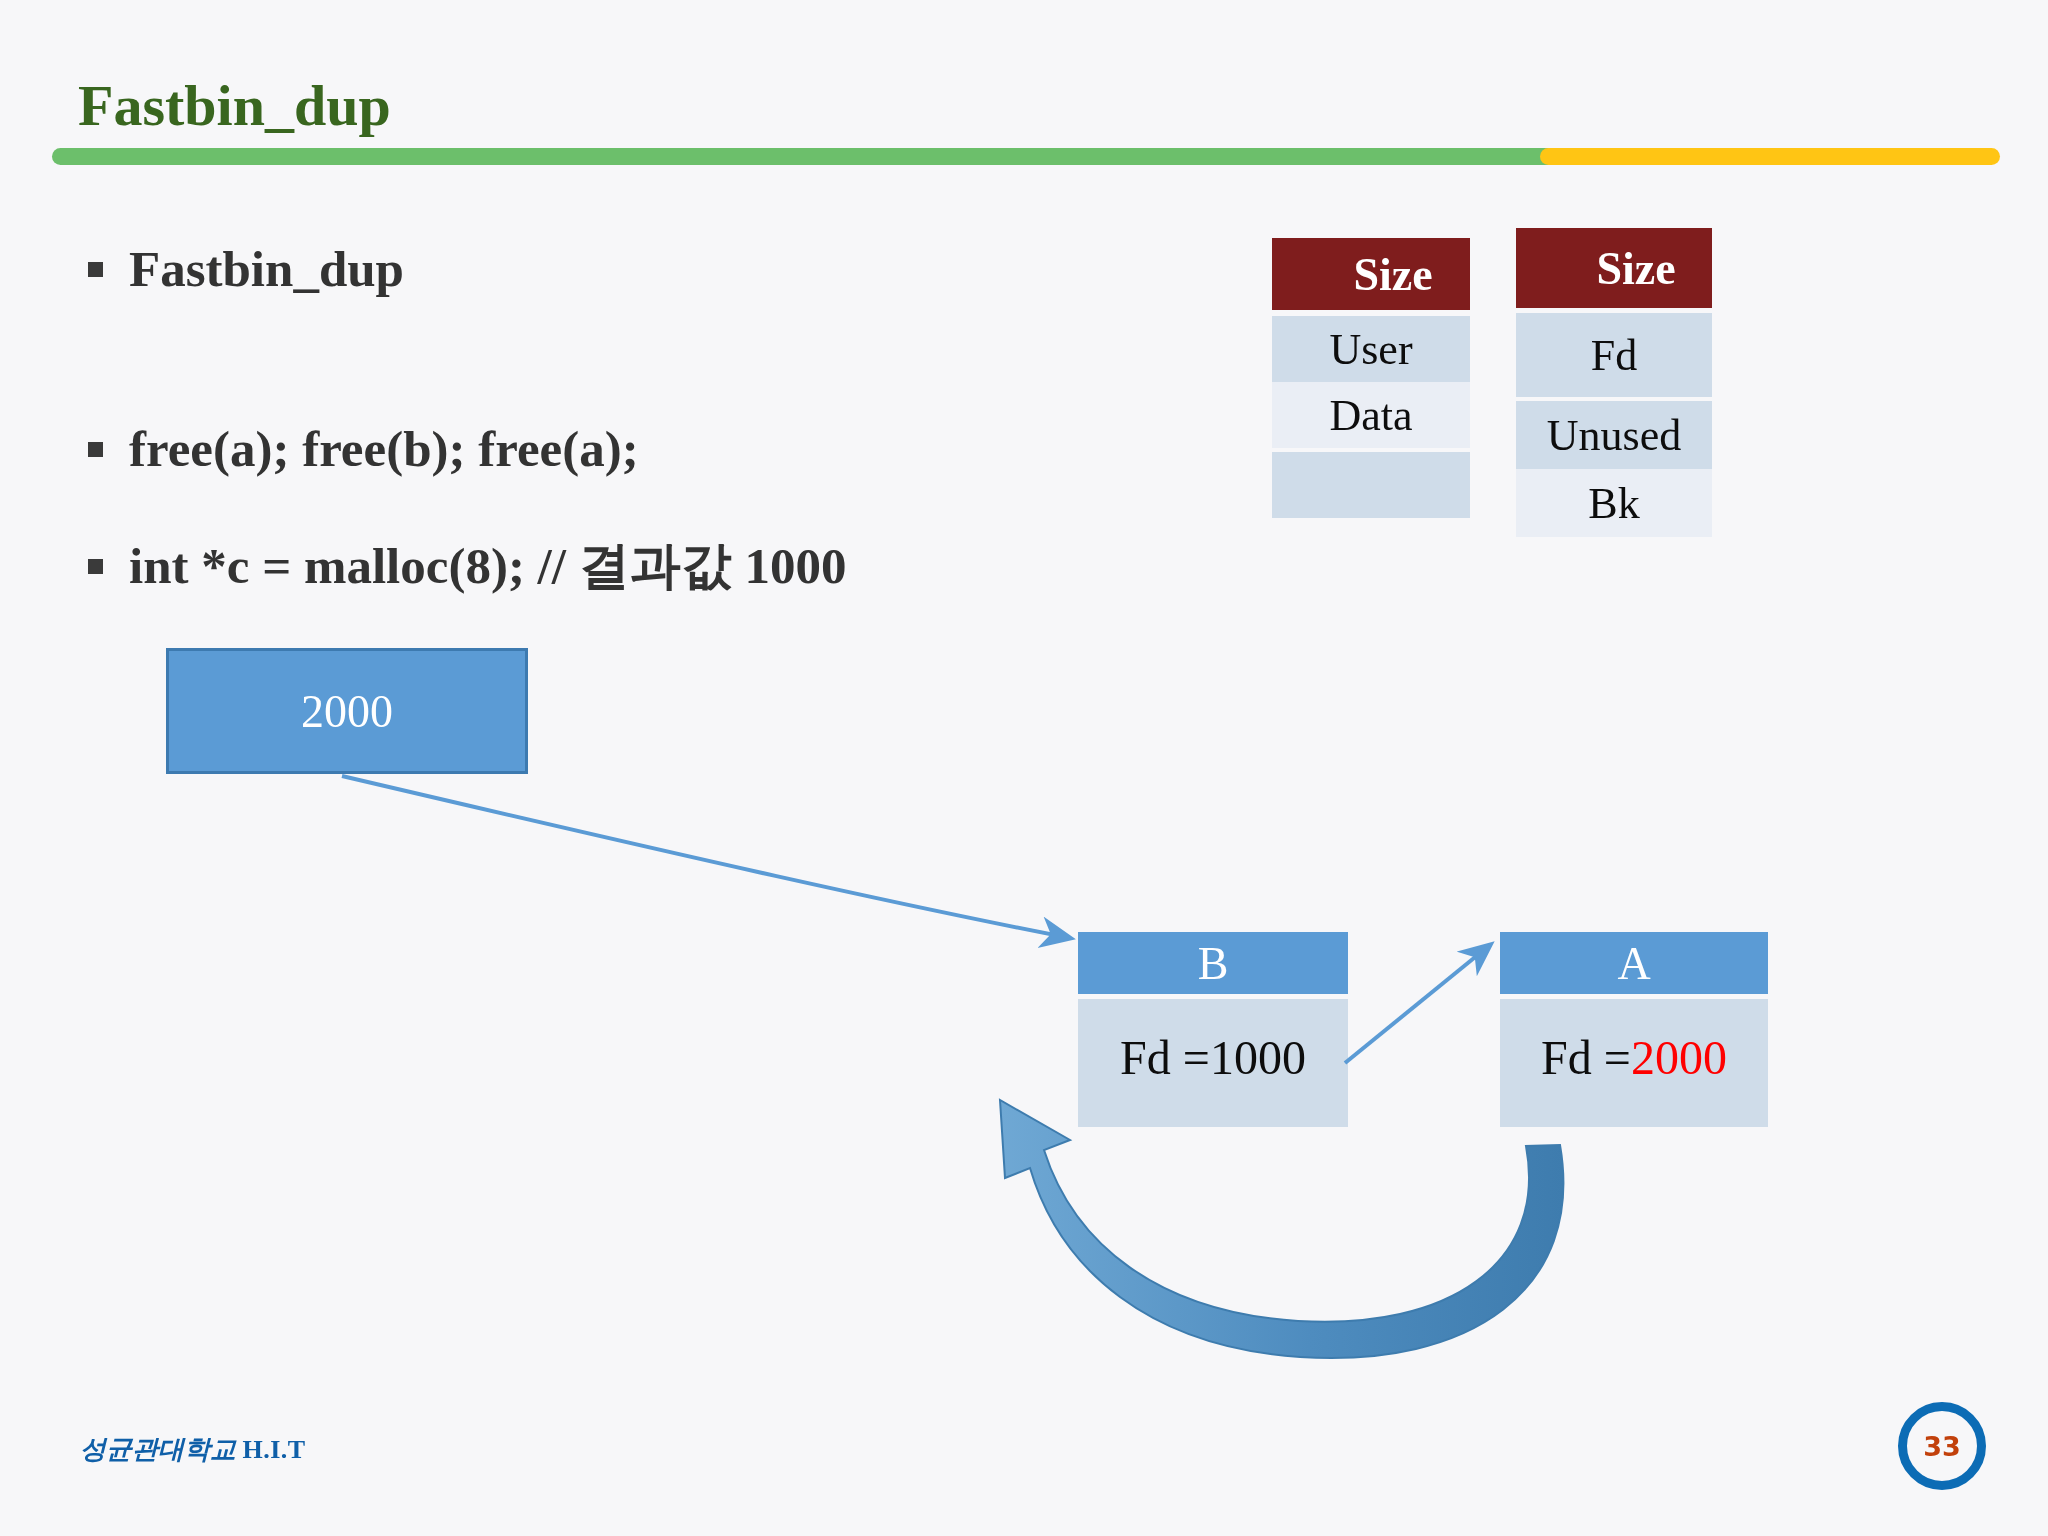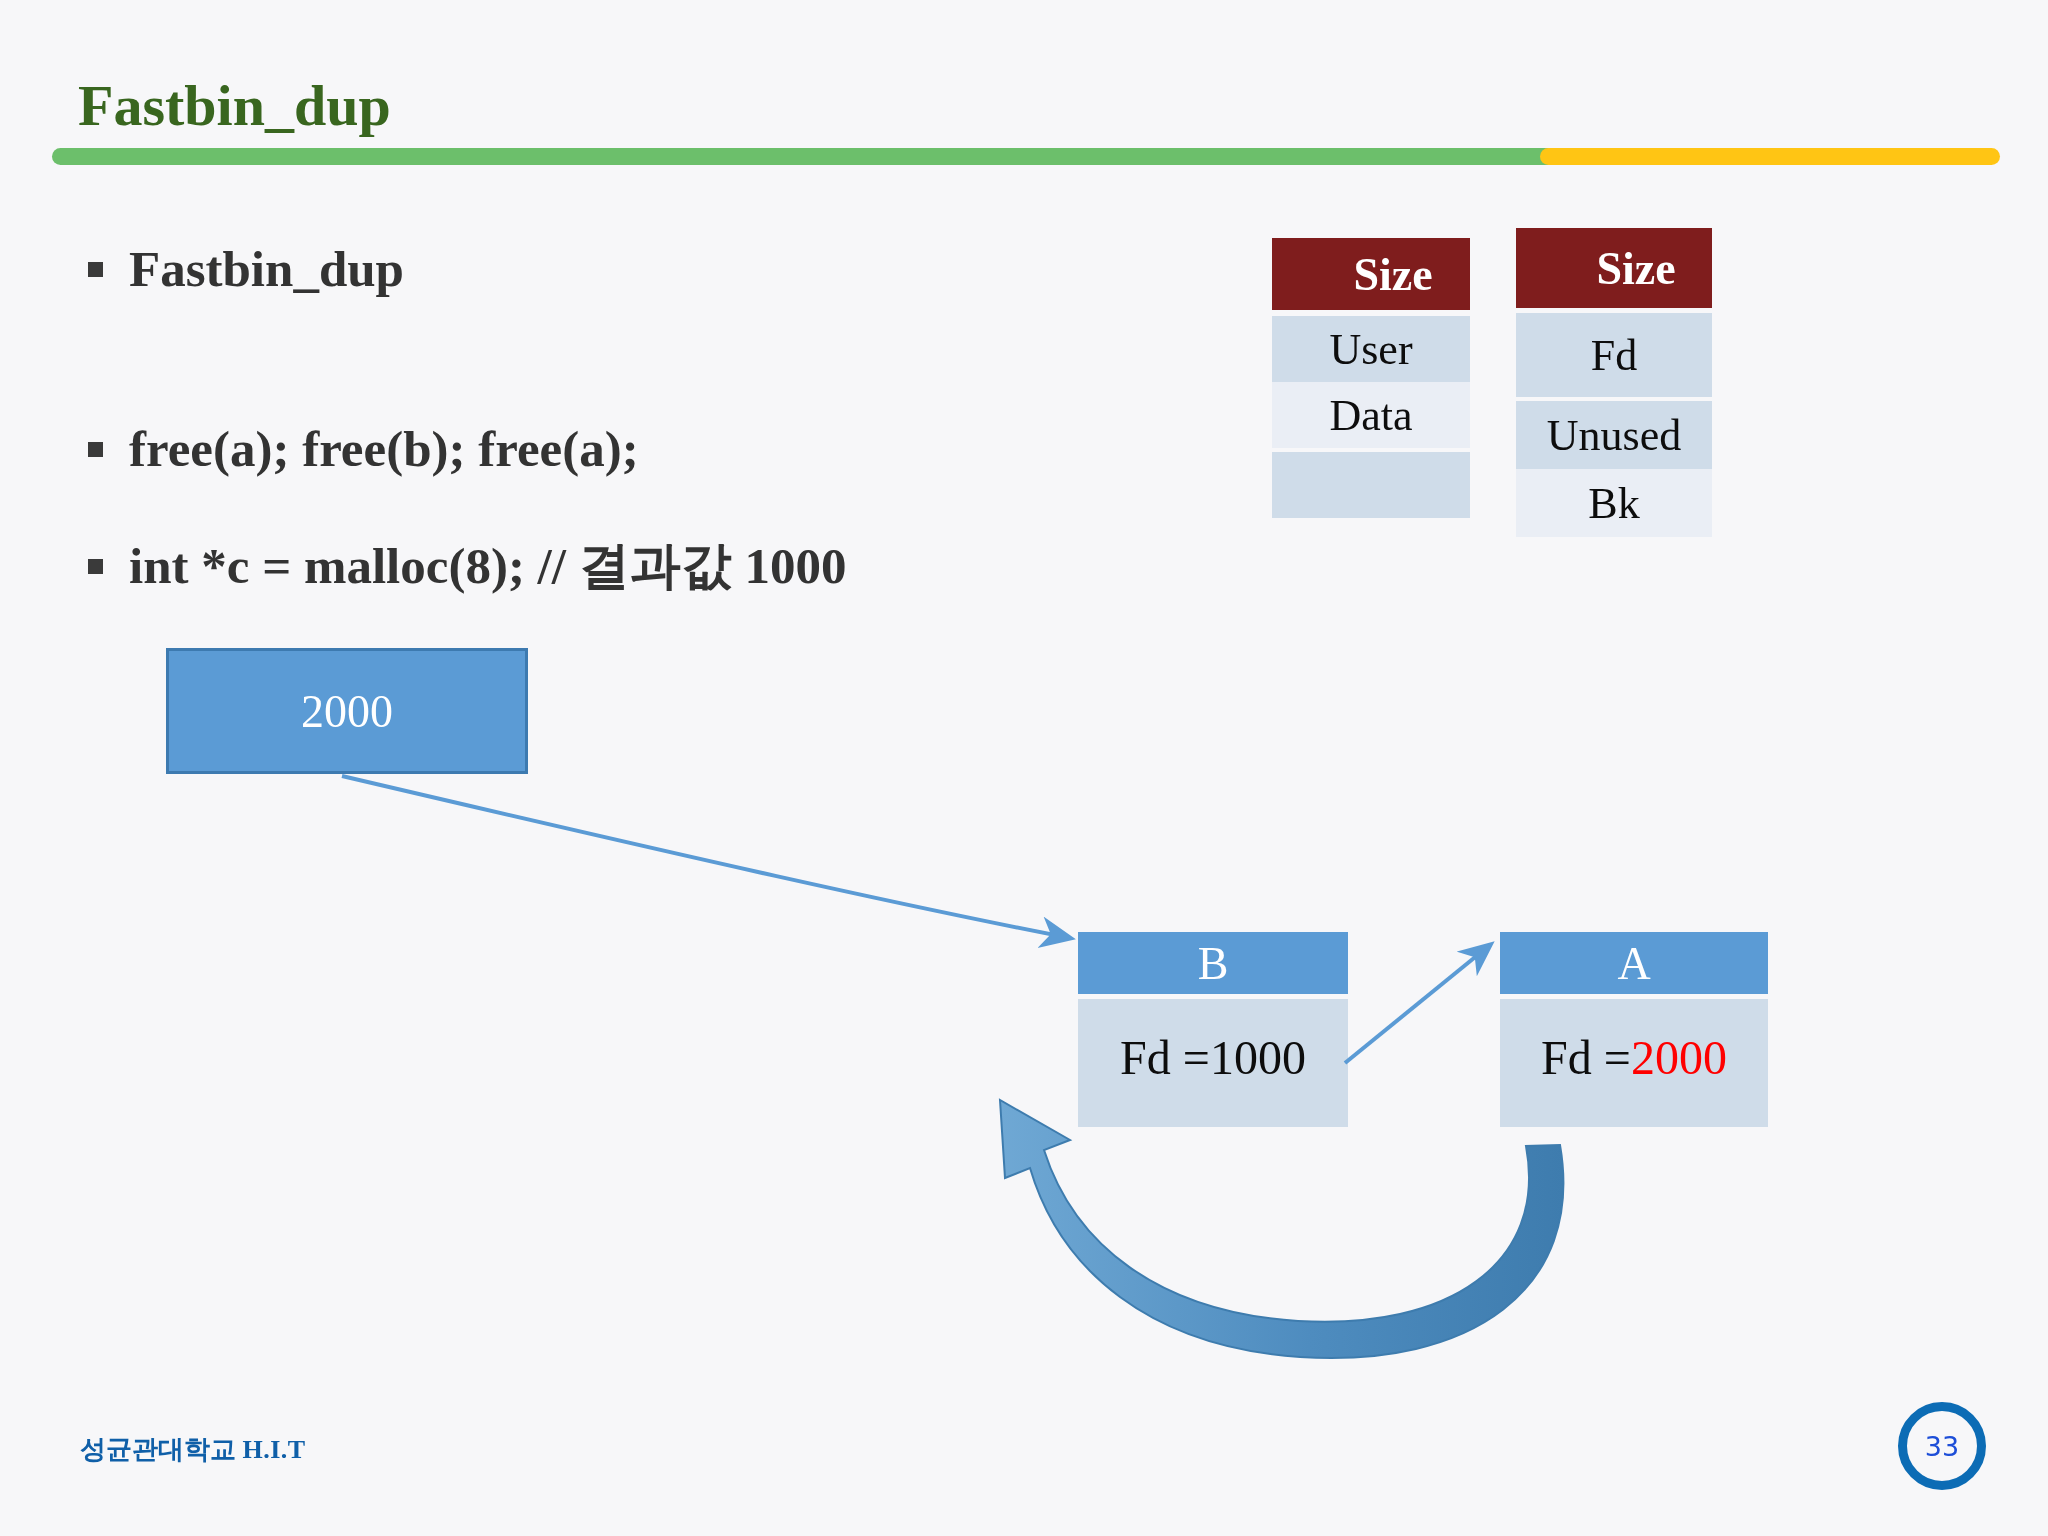--- a/index.html
+++ b/index.html
@@ -171,40 +171,41 @@
     position: absolute;
     left: 80px;
     top: 1432px;
     font-size: 26px;
     font-weight: bold;
     color: #0F5FA8;
     white-space: nowrap;
   }
   #footer-logo .ko {
     font-family: "DejaVu Sans", "Liberation Sans", sans-serif;
+    font-style: italic;
   }
   #footer-logo .en {
     font-family: "Liberation Serif", "DejaVu Serif", serif;
     letter-spacing: 0.5px;
   }
   #page-badge {
     position: absolute;
     left: 1898px;
     top: 1402px;
     width: 88px;
     height: 88px;
     border: 9px solid #0C6CB5;
     border-radius: 50%;
     box-sizing: border-box;
     display: flex;
     align-items: center;
     justify-content: center;
-    color: #1d4ed8;
+    color: #c2410c;
     font-size: 27px;
-    font-weight: normal;
+    font-weight: bold;
     font-family: "DejaVu Sans", "Liberation Sans", sans-serif;
     background: #F7F7F9;
   }
 </style>
 </head>
 <body>
 
 <div id="slide">
 
   <div id="title">Fastbin_dup</div>

